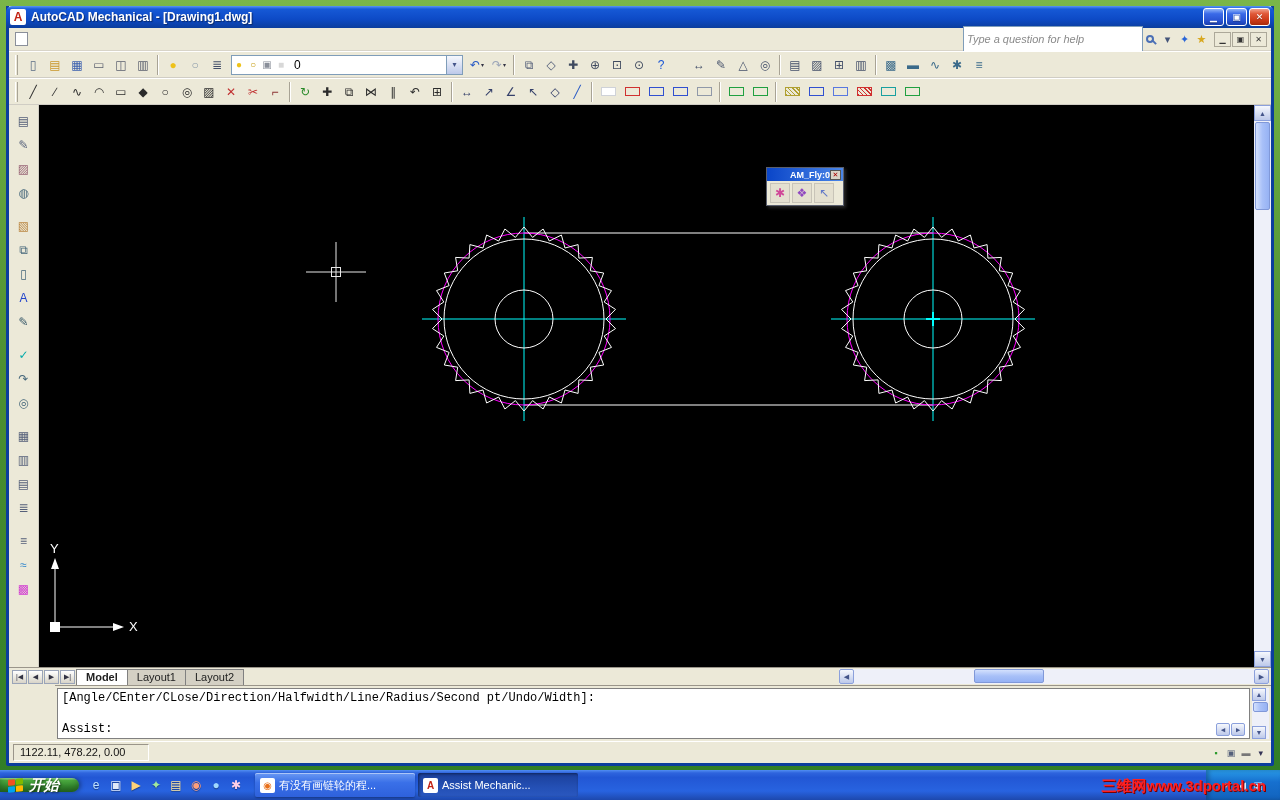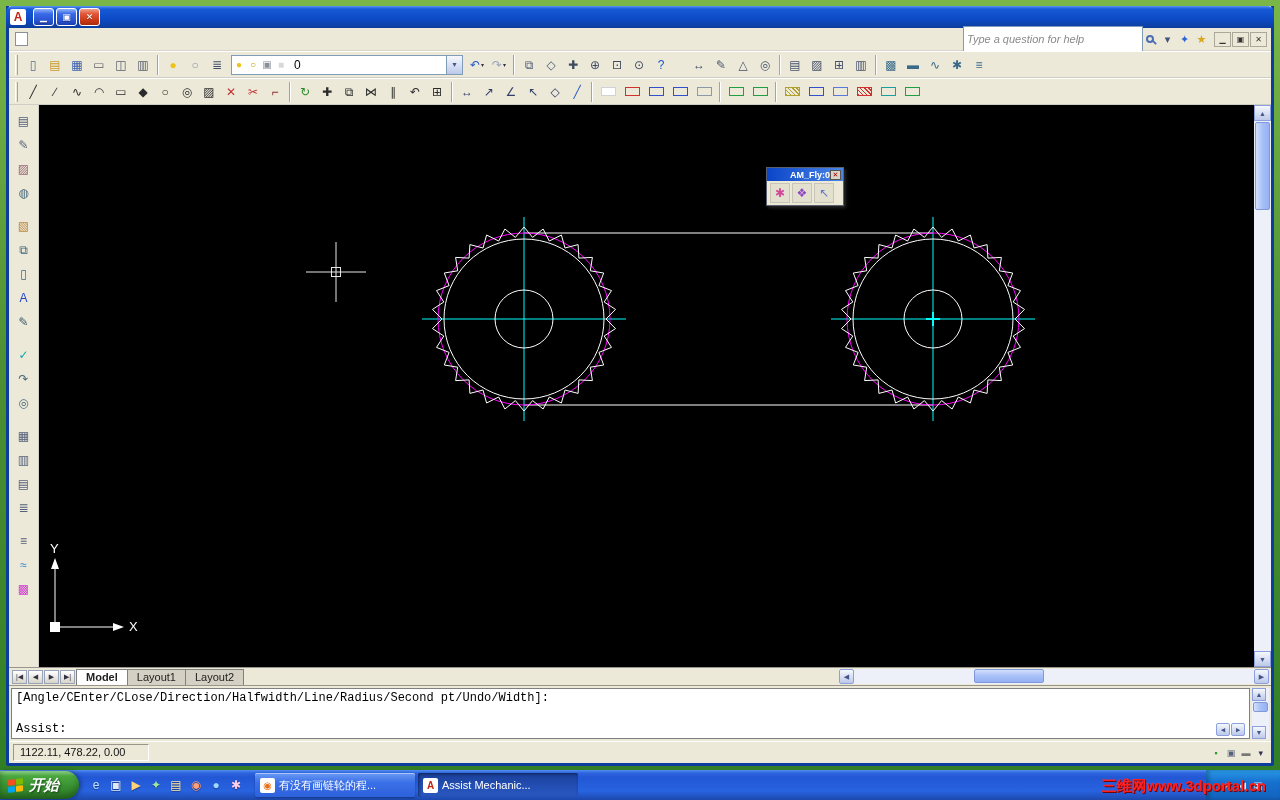--- a/index.html
+++ b/index.html
@@ -104,21 +104,21 @@
   .tab.active { background:#fff; font-weight:bold; position:relative; z-index:1; }
   .hscroll { display:flex; align-items:center; margin-left:auto; width:430px; height:15px;
     background:#eef0f9; margin-right:2px; }
   .htrack { flex:1; position:relative; height:15px; }
   .hthumb { position:absolute; left:30%; width:70px; top:0; height:14px;
     background:linear-gradient(180deg,#d3e0fd,#a8c0f8 50%,#96b2f4);
     border:1px solid #8098d8; border-radius:2px; }
 
   
   .cmd { height:56px; flex:0 0 56px; background:#ece9d8; border-top:1px solid #9a958a;
-    display:flex; padding:2px; }
+    display:flex; padding:2px;margin-left:46px; }
   .cmd-text { flex:1; background:#fff; border:1px solid #808080;
     font-family:"Liberation Mono","DejaVu Sans Mono",monospace; font-size:12px; color:#000;
     display:flex; flex-direction:column; justify-content:space-between; padding:2px 4px; overflow:hidden; }
   .cmd-prompt-row { display:flex; align-items:flex-end; justify-content:space-between; }
   .cmd-hbtns { display:flex; gap:1px; }
   .cmd .sbtn { width:14px; height:13px; }
   .cmdv { margin-left:2px; }
 
   
   .statusbar { height:22px; flex:0 0 22px; display:flex; align-items:center; gap:2px;
@@ -129,21 +129,21 @@
   .toggle { height:17px; line-height:15px; font-size:10px; font-weight:bold; padding:0 6px;
     border:1px solid; border-color:#fff #848484 #848484 #fff; background:#ece9d8; color:#111; }
   .status-right { margin-left:auto; display:flex; align-items:center; gap:1px; }
   .tray-s-ic { width:15px; height:15px; display:flex; align-items:center; justify-content:center; font-size:9px; }
   .status-arrow { font-size:9px; color:#335; padding:0 4px; }
 
   
   .taskbar { position:absolute; left:0; top:770px; width:1280px; height:30px; z-index:5;
     background:linear-gradient(180deg,#518ef2 0%,#2e64dd 10%,#2257d5 25%,#2863e0 70%,#1d48ad 100%);
     display:flex; align-items:center; }
-  .start { height:28px; display:flex; align-items:center; color:#fff; font-weight:bold;
+  .start { height:14px; display:flex; align-items:center; color:#fff; font-weight:bold;
     font-style:italic; font-size:15px; padding:0 20px 0 8px; border-radius:0 14px 14px 0;
     background:linear-gradient(180deg,#8fd18a 0%,#4aa83f 18%,#389231 55%,#2d7f26 100%);
     box-shadow:inset 0 -4px 7px rgba(0,0,0,.3), 2px 0 4px rgba(0,0,0,.35);
     text-shadow:1px 1px 2px rgba(0,0,0,.5); }
   .flag { display:inline-grid; grid-template-columns:7px 7px; grid-auto-rows:6px; gap:1px;
     transform:skewY(-6deg); margin-right:6px; }
   .flag i { border-radius:1px; }
   .flag i:nth-child(1){background:#f25022;} .flag i:nth-child(2){background:#7fba00;}
   .flag i:nth-child(3){background:#00a4ef;} .flag i:nth-child(4){background:#ffb900;}
   .ql { margin-left:8px; gap:2px; }
@@ -168,20 +168,21 @@
 </style>
 </head>
 <body>
 
 <div class="desktop">
 
   <div class="window">
 
     <div class="titlebar">
       <span class="app-icon">A</span>
+      <span class="title-text">AutoCAD Mechanical - [Drawing1.dwg]</span>
       <span class="win-btn">▁</span>
       <span class="win-btn">▣</span>
       <span class="win-btn close">✕</span>
     </div>
 
     <div class="menubar">
       <span class="doc-icon"></span>
       <div class="menu-right">
         <input class="help-search" placeholder="Type a question for help" style="">
         <span class="mag"></span>

